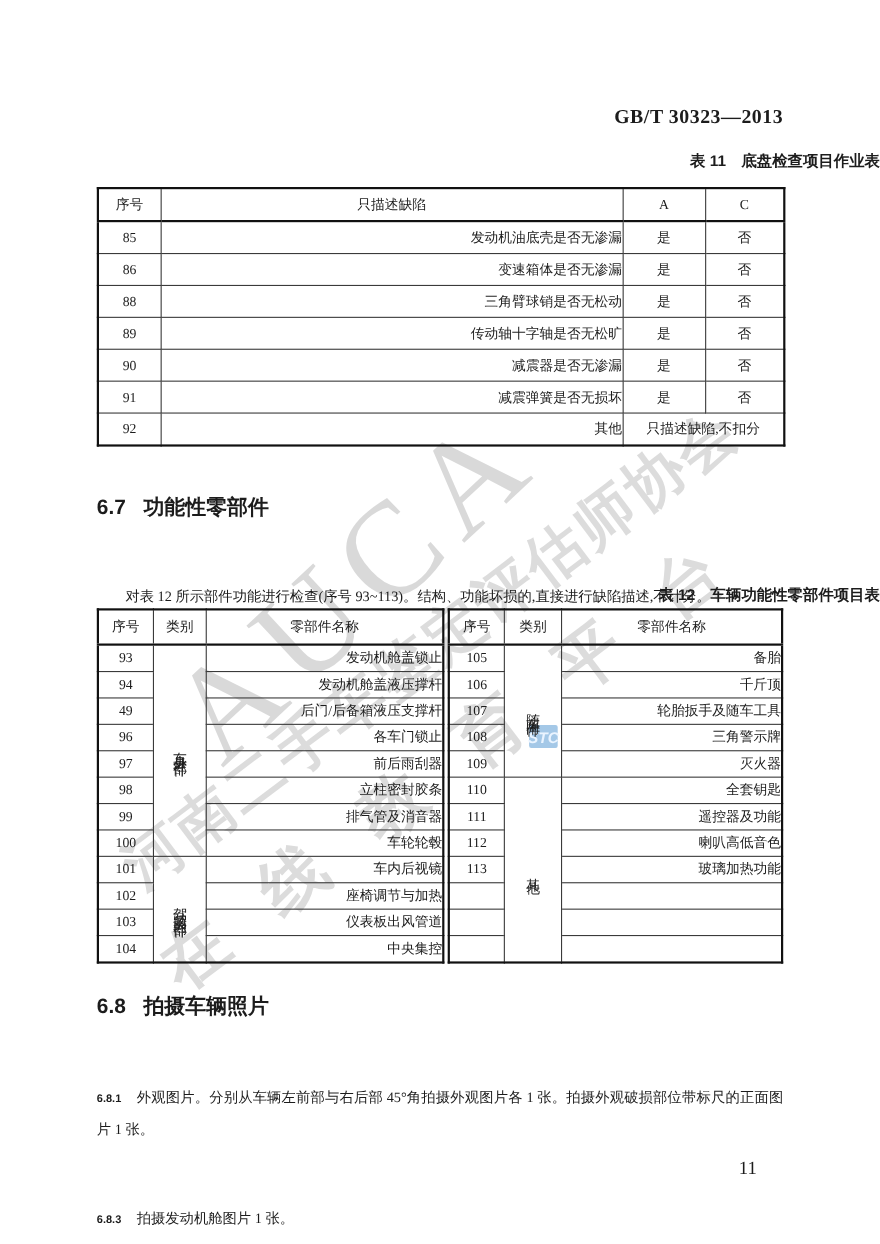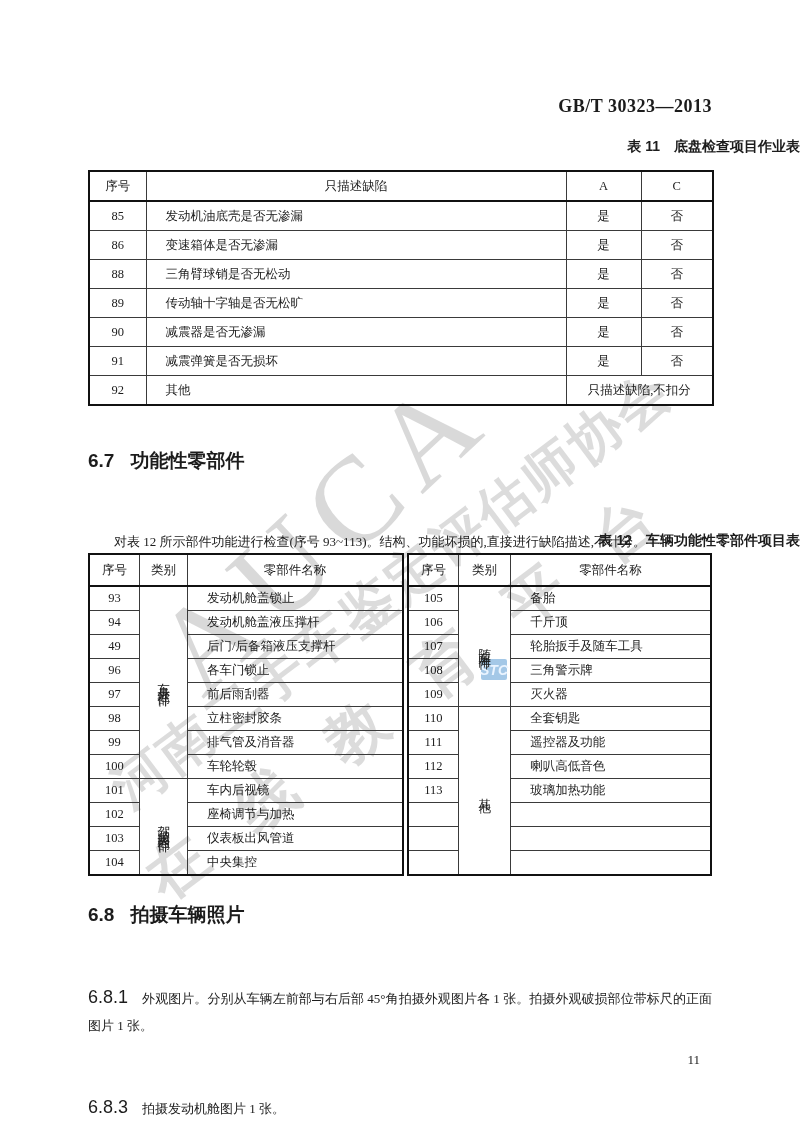--- a/index.html
+++ b/index.html
@@ -9,22 +9,22 @@
     font-family:"Liberation Serif","DejaVu Serif",serif;
     color:#1c1c1c;
   }
   
   .doc-code{
     position:absolute; top:96px; right:88px;
     font-family:"Liberation Serif","DejaVu Serif",serif;
     font-weight:bold; font-size:18px; letter-spacing:0.5px;
   }
   .page-num{
-    position:absolute; top:1052px; right:100px;
-    font-size:13px;
+    position:absolute; top:1052px; right:112px;
+    font-size:17px;
   }
   
   .tbl-caption{
     position:absolute; left:0; width:100%; text-align:right;
     font-family:"Liberation Sans","DejaVu Sans",sans-serif;
     font-weight:bold; font-size:14px;
   }
   .cap11{top:138px;}
   .cap12{top:532px;}
   .sec-heading{
@@ -38,21 +38,21 @@
   .body-para{
     position:absolute; left:88px; width:624px;
     font-size:13px; line-height:27px; text-align:justify;margin-top:48px;
   }
   .p67{top:480px; text-indent:2em;}
   .p681{top:936px;}
   .p682{top:991px;}
   .p683{top:1046px;}
   .clause-num{
     font-family:"Liberation Sans","DejaVu Sans",sans-serif;
-    font-weight:normal; margin-right:14px; font-size:18px;
+    font-weight:bold; margin-right:14px; font-size:10px;
   }
   
   table{border-collapse:collapse; table-layout:fixed;}
   td,th{
     border:1px solid #3a3a3a; font-weight:normal;
     font-size:12.5px; padding:0; overflow:hidden;
     text-align:center; vertical-align:middle;
   }
   .t11{
     position:absolute; top:170px; left:88px; width:624px;
@@ -61,21 +61,21 @@
   .t11 th{height:28px; border-bottom:2px solid #111;}
   .t11 td{height:28px;}
   .t12wrap{
     position:absolute; top:553px; left:88px; width:624px;
     display:flex; gap:3px;
   }
   .t12l{width:316px; border:2px solid #111;}
   .t12r{width:305px; border:2px solid #111;}
   .t12wrap th{height:30px; border-bottom:2px solid #111;}
   .t12wrap td{height:23px;}
-  .cell-left{text-align:left; padding-left:19px;}
+  .cell-left{text-align:right; padding-left:19px;}
   .vert{
     writing-mode:vertical-lr; text-orientation:upright;
     letter-spacing:3px; margin:0 auto; line-height:1;
   }
   
   .wm{position:absolute; pointer-events:none; white-space:nowrap;}
   .wm-auca{
     left:121px; top:463px; width:400px; text-align:center;
     transform:rotate(-43deg);
     font-family:"Liberation Serif","DejaVu Serif",serif;

